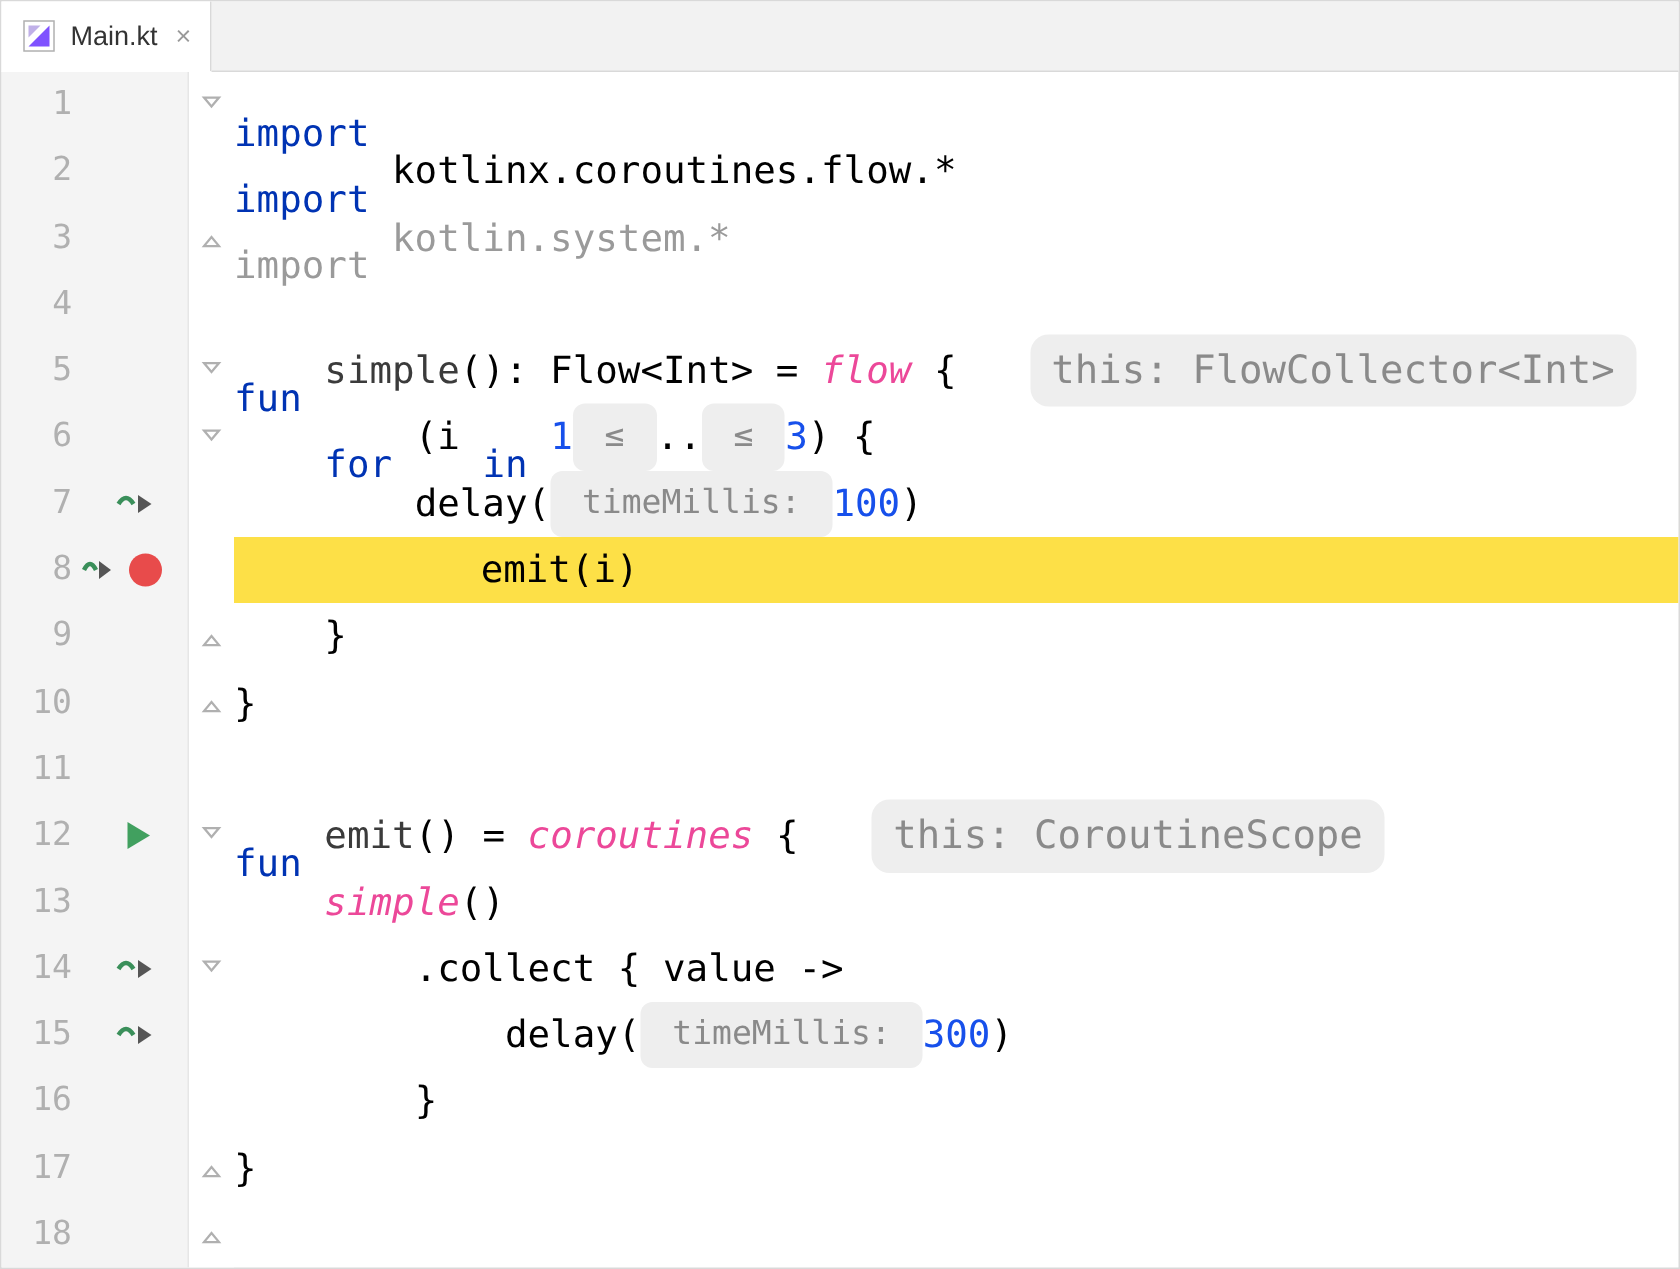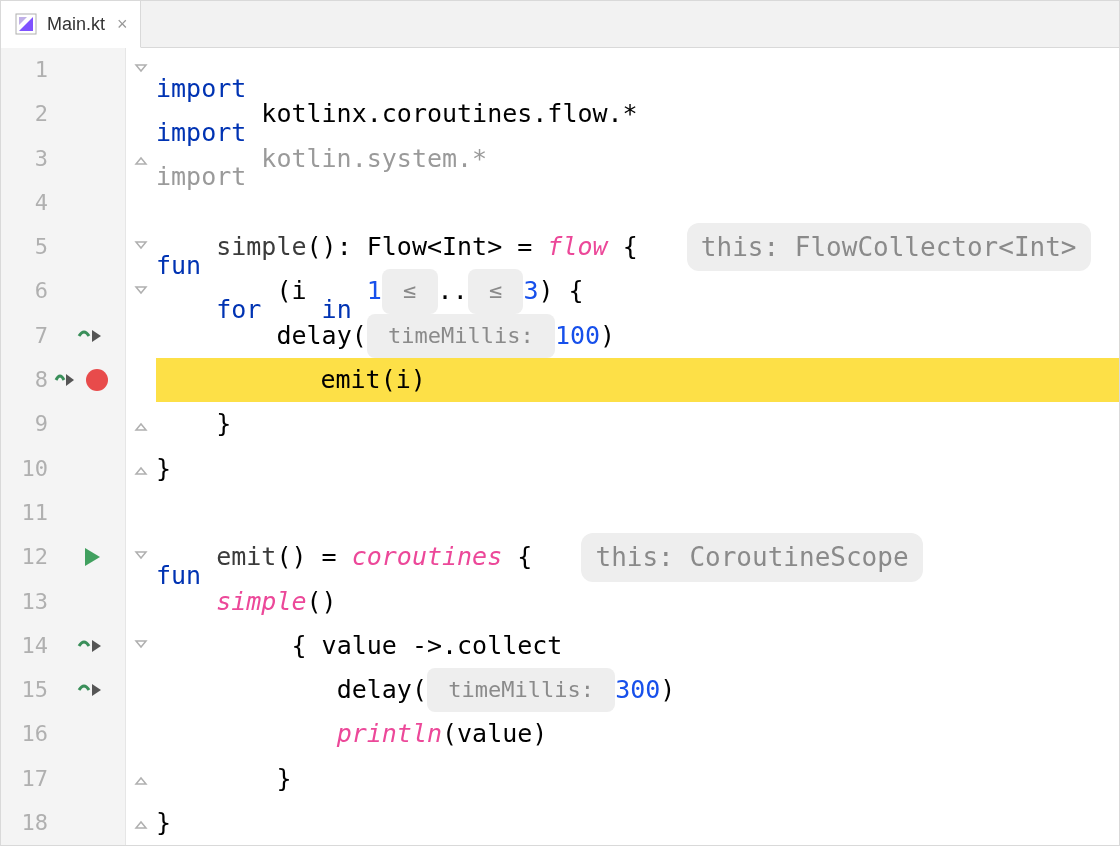--- a/index.html
+++ b/index.html
@@ -217,20 +217,19 @@
       <div class="code-line"></div>
       <div class="code-line"><span class="kw">fun</span><span> </span><span class="call">simple</span><span>(): Flow&lt;Int&gt; = </span><span class="it">flow</span><span> {</span><span>   </span><span class="hint">this: FlowCollector&lt;Int&gt;</span></div>
       <div class="code-line"><span>    </span><span class="kw">for</span><span> (i </span><span class="kw">in</span><span> </span><span class="num">1</span><span class="hint-sm"> ≤ </span><span>..</span><span class="hint-sm"> ≤ </span><span class="num">3</span><span>) {</span></div>
       <div class="code-line"><span>        </span><span>delay</span><span>(</span><span class="hint-sm"> timeMillis: </span><span class="num">100</span><span>)</span></div>
       <div class="code-line bp-line"><span>        </span><span>emit</span><span>(i)</span></div>
       <div class="code-line"><span>    </span><span>}</span></div>
       <div class="code-line"><span>}</span></div>
       <div class="code-line"></div>
       <div class="code-line"><span class="kw">fun</span><span> </span><span class="call">emit</span><span>() = </span><span class="it">coroutines</span><span> {</span><span>   </span><span class="hint">this: CoroutineScope</span></div>
       <div class="code-line"><span>    </span><span class="it">simple</span><span>()</span></div>
-      <div class="code-line"><span>        </span><span> { value -&gt;</span><span>.collect</span></div>
+      <div class="code-line"><span>        </span><span>.collect</span><span> { value -&gt;</span></div>
       <div class="code-line"><span>            </span><span>delay</span><span>(</span><span class="hint-sm"> timeMillis: </span><span class="num">300</span><span>)</span></div>
-      <div class="code-line"><span>            </span><span class="it">println</span><span>(value)</span></div>
       <div class="code-line"><span>        </span><span>}</span></div>
       <div class="code-line"><span>}</span></div>
     </div>
   </div>
 </div>
 
 </body></html>

